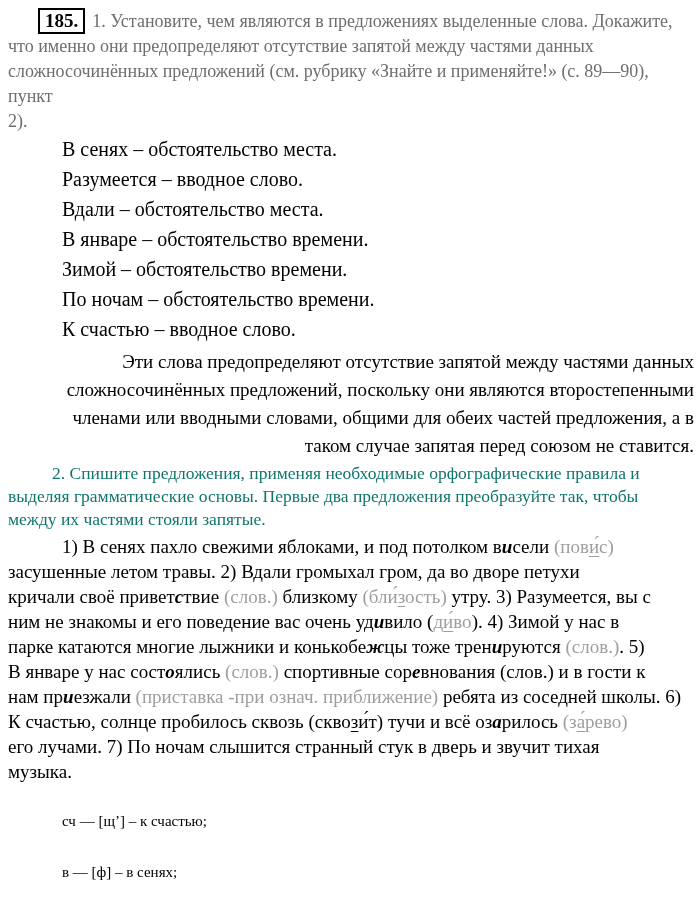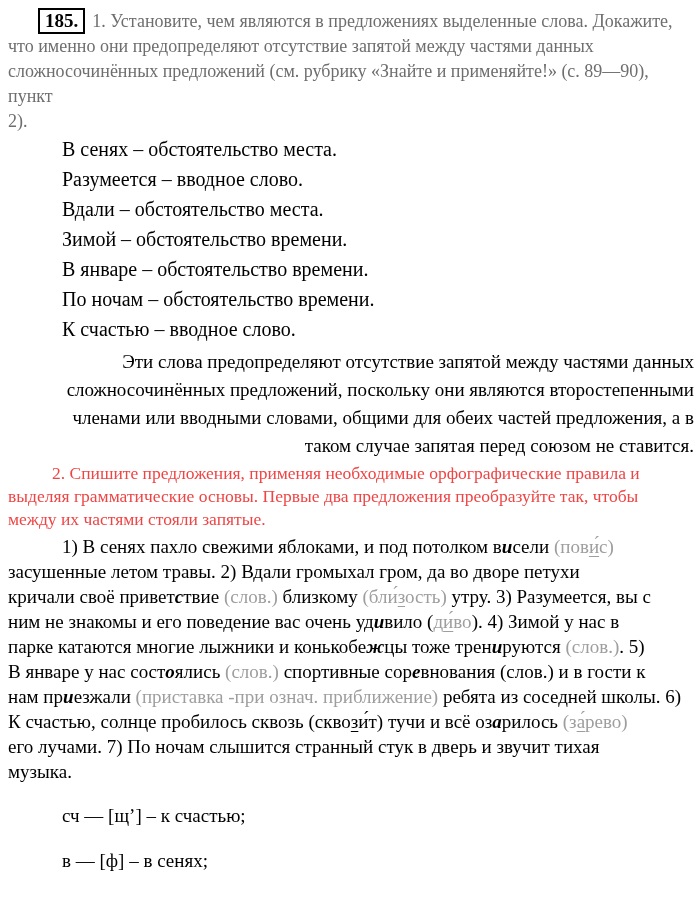--- a/index.html
+++ b/index.html
@@ -54,63 +54,63 @@
   .concl {
     color: #000000;
     font-size: 19px;
     line-height: 28px;
     text-indent: 54px;
     margin-top: 4px;
     text-align: right;
   }
   
   .instr {
-    color: #ef4444;
+    color: #0f766e;
     font-size: 17.5px;
     line-height: 23px;
     text-indent: 44px;
     margin-top: 2px;
   }
   
   .sent {
     color: #000000;
     font-size: 19px;
     line-height: 25px;
     text-indent: 54px;
     margin-top: 3px;
   }
   
   .ans2 {
     color: #000000;
-    font-size: 19px;
+    font-size: 15px;
     line-height: 27px;
     margin-left: 54px;
-    margin-top: 18px;
+    margin-top: 24px;
   }
   
   .em { font-style: italic; font-weight: bold; }
   .g  { color: #9e9e9e; }
   .gu { color: #9e9e9e; text-decoration: underline; text-underline-offset: 3px; }
   .u  { text-decoration: underline; text-underline-offset: 3px; }
 </style>
 </head>
 <body>
 
 <div class="page">
 
   <p class="hdr"><span class="num-box">185.</span><span>1. Установите, чем являются в предложениях выделенные слова. Докажите,
 что именно они предопределяют отсутствие запятой между частями данных
 сложносочинённых предложений (см. рубрику «Знайте и применяйте!» (с. 89—90), пункт
 2).</span></p>
 
   <p class="ans">В сенях – обстоятельство места.</p>
   <p class="ans">Разумеется – вводное слово.</p>
   <p class="ans">Вдали – обстоятельство места.</p>
+  <p class="ans">В январе – обстоятельство времени.</p>
   <p class="ans">Зимой – обстоятельство времени.</p>
-  <p class="ans">В январе – обстоятельство времени.</p>
   <p class="ans">По ночам – обстоятельство времени.</p>
   <p class="ans">К счастью – вводное слово.</p>
 
   <p class="concl">Эти слова предопределяют отсутствие запятой между частями данных
 сложносочинённых предложений, поскольку они являются второстепенными
 членами или вводными словами, общими для обеих частей предложения, а в
 таком случае запятая перед союзом не ставится.</p>
 
   <p class="instr">2. Спишите предложения, применяя необходимые орфографические правила и
 выделяя грамматические основы. Первые два предложения преобразуйте так, чтобы

